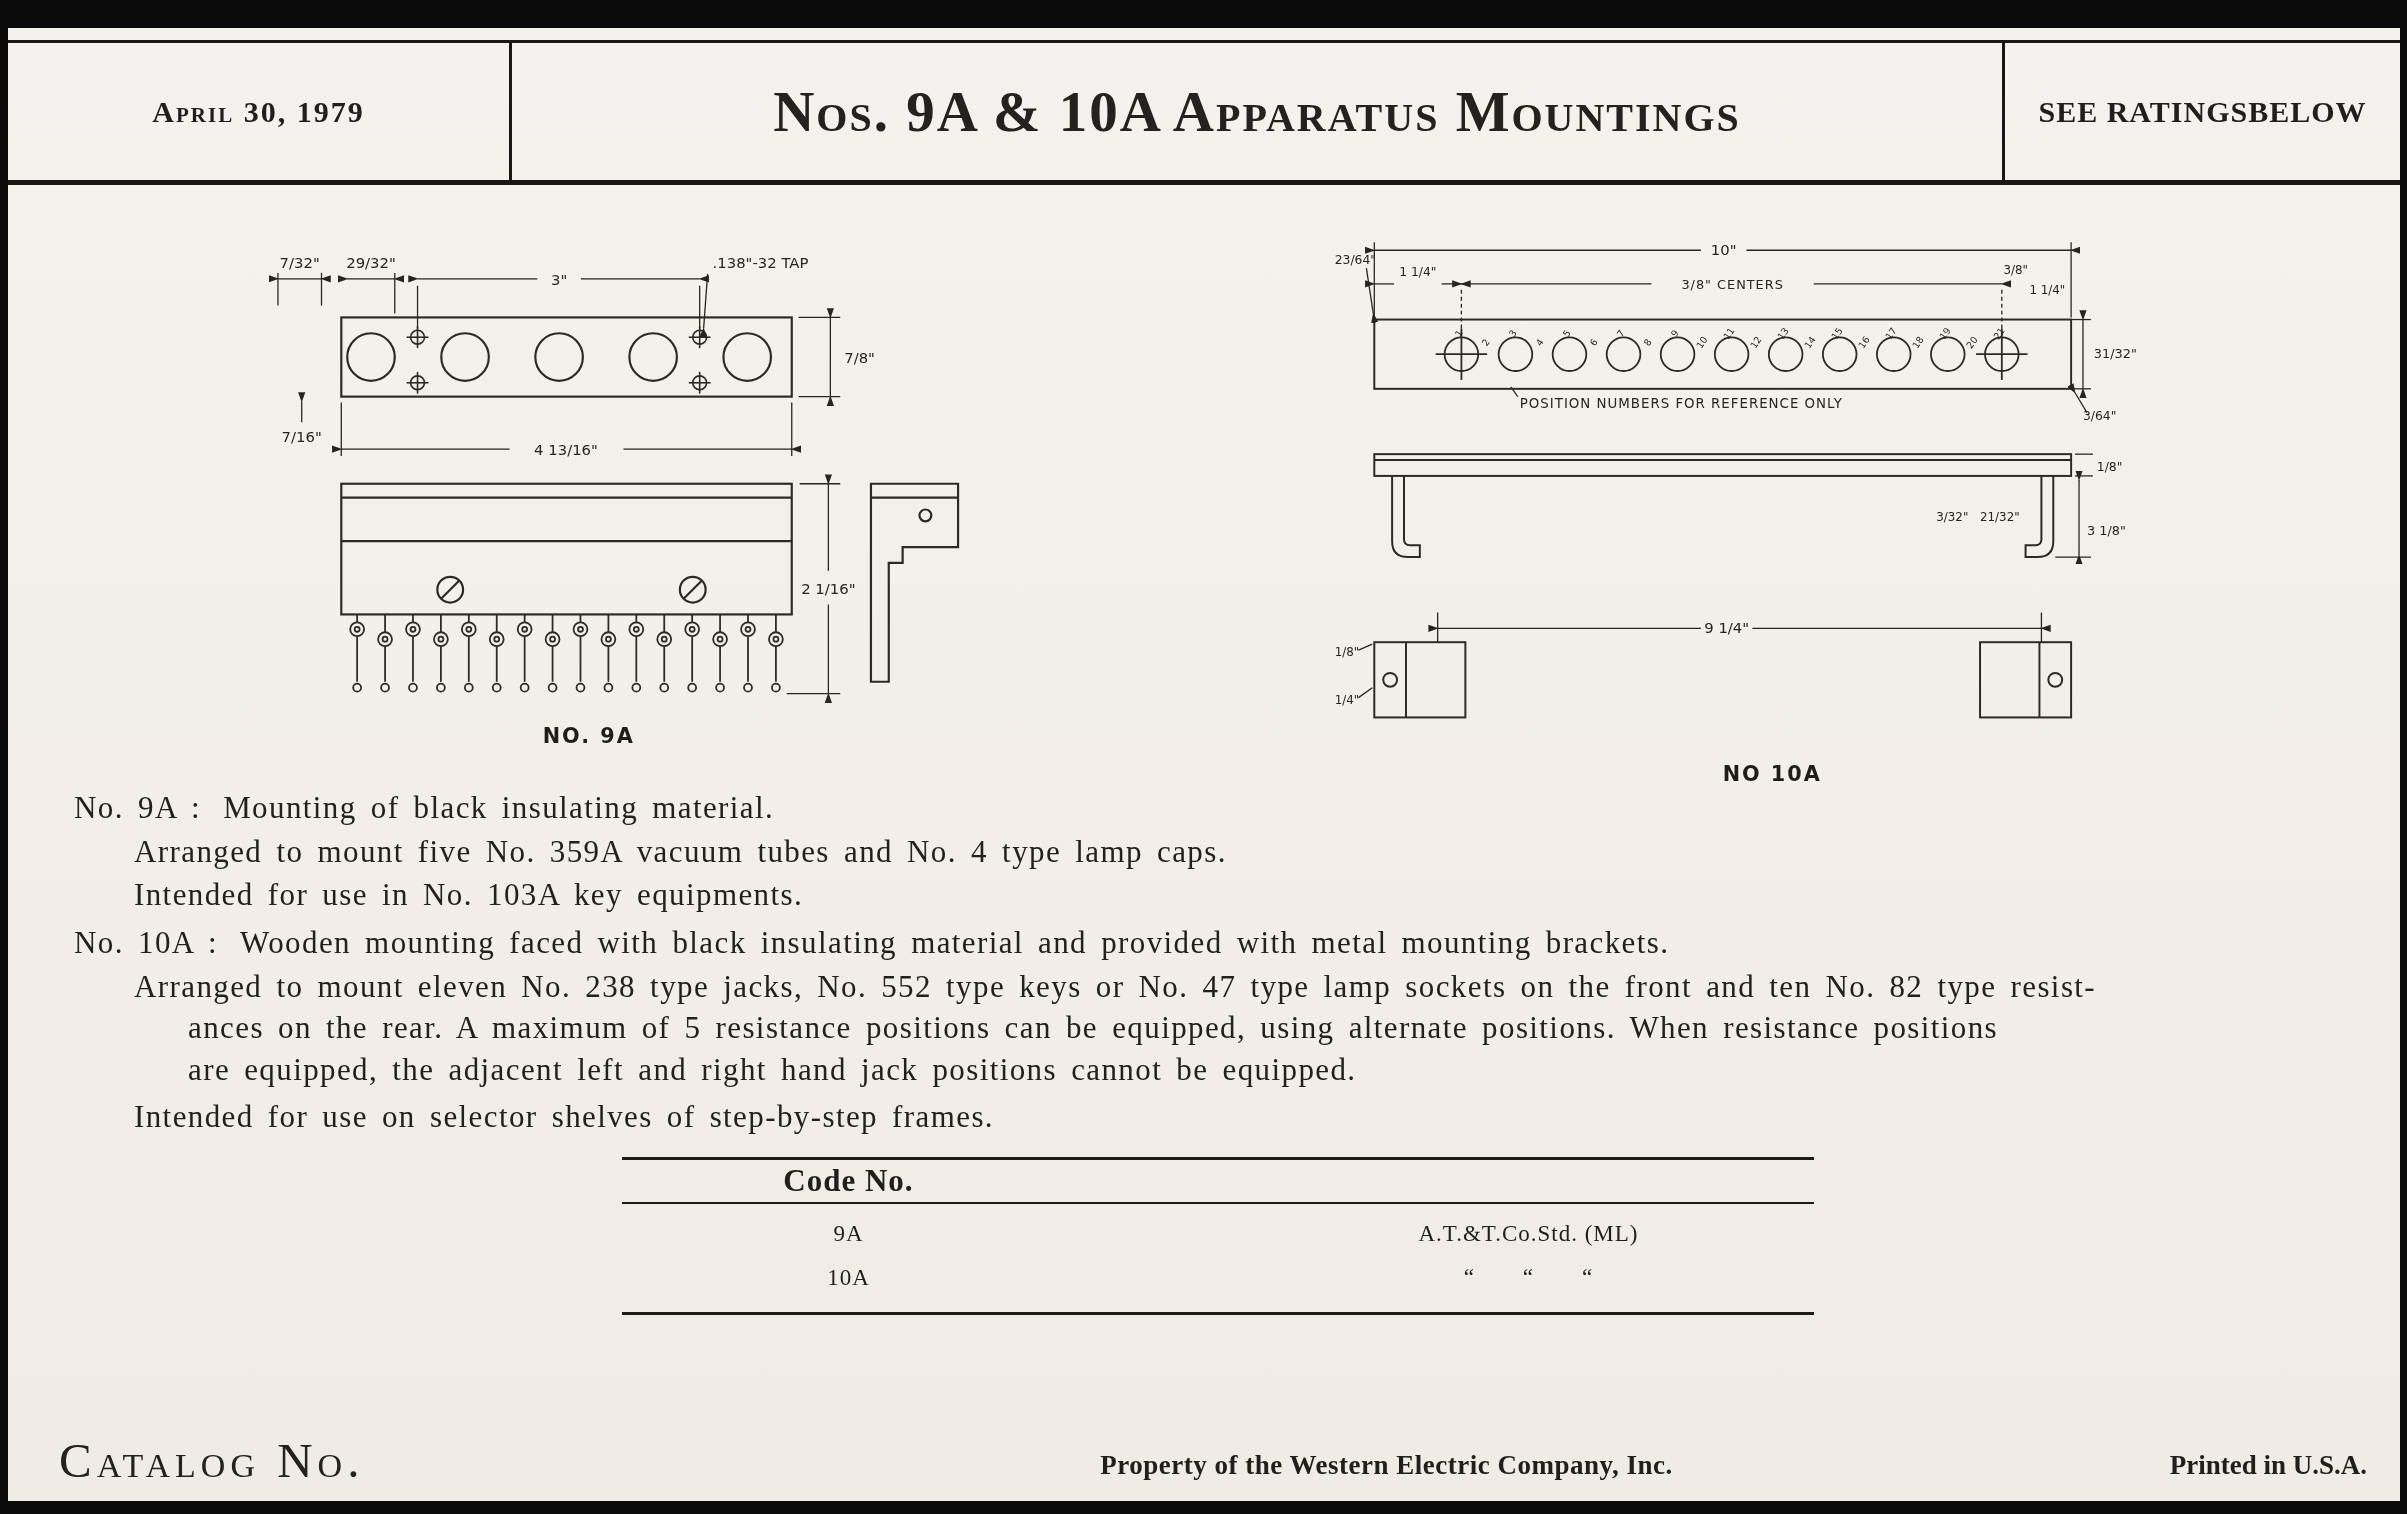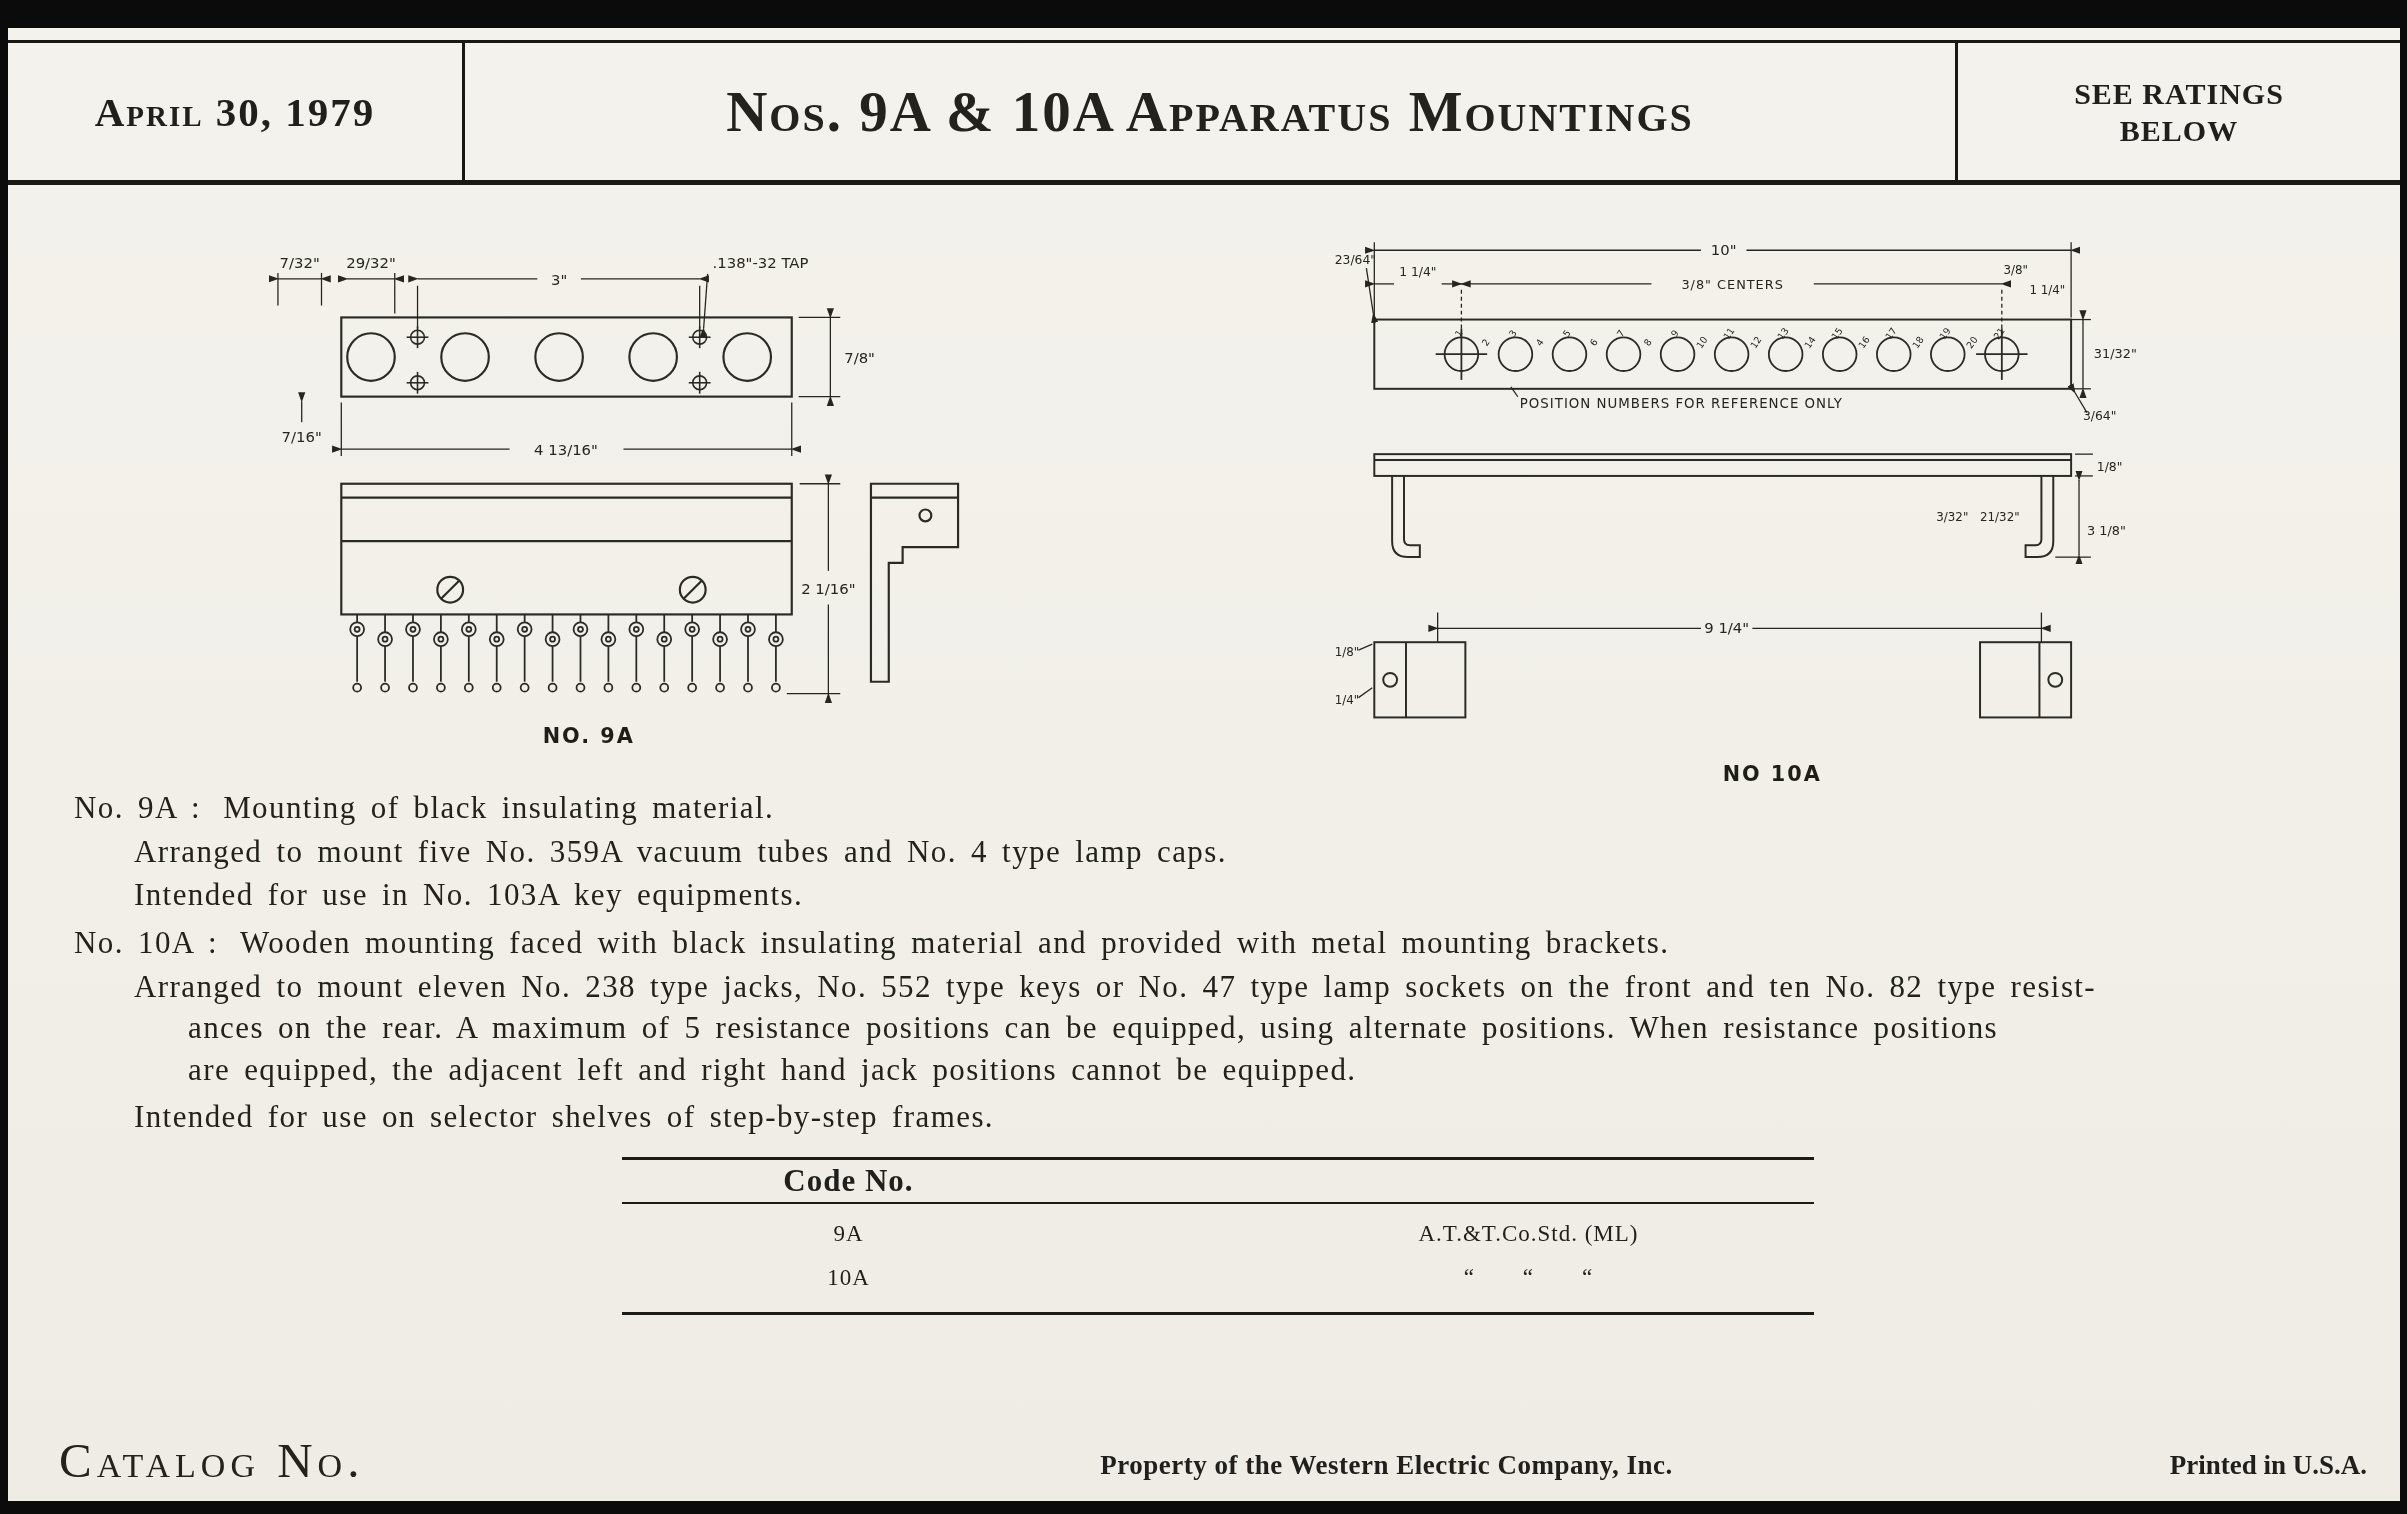--- a/index.html
+++ b/index.html
@@ -4,25 +4,25 @@
 <style>
   *{margin:0;padding:0;box-sizing:border-box}
   html,body{width:2408px;height:1515px;background:#0b0b0b;overflow:hidden;
     font-family:"Liberation Serif",serif;color:#201f1b}
   .paper{position:absolute;left:8px;top:28px;width:2392px;height:1473px;
     background:linear-gradient(180deg,#f4f2ec 0%,#f1efe8 55%,#eeece5 100%)}
   
   .masthead{position:absolute;left:0;top:12px;width:100%;height:145px;
     border-top:3px solid #191813;border-bottom:5px solid #191813;display:flex}
   .m-cell{display:flex;align-items:center;justify-content:center}
-  .m-date{width:457px;border-right:3px solid #191813;font-size:41px;font-weight:700;
+  .m-date{width:504px;border-right:3px solid #191813;font-size:30px;font-weight:700;
     letter-spacing:2px;font-variant:small-caps}
   .m-title{width:1493px;border-right:3px solid #191813;font-variant:small-caps;
     font-size:57px;font-weight:700;letter-spacing:2px;color:#23221c}
-  .m-ratings{flex:1;flex-direction:column;justify-content:center;font-size:30px;font-weight:700;
+  .m-ratings{flex:1;flex-direction:row;justify-content:center;font-size:30px;font-weight:700;
     line-height:37px;letter-spacing:1px;text-align:center}
   
   .fig{position:absolute}
   #fig9a{left:165px;top:119px}
   #fig10a{left:1299px;top:119px}
   .fig-caption{font-family:"DejaVu Sans",sans-serif;font-weight:bold;font-size:21px;
     letter-spacing:2px;fill:#1e1d18}
   .dimtxt{font-family:"DejaVu Sans",sans-serif;fill:#26251f}
   
   .bodyline{position:absolute;font-size:31px;letter-spacing:1.4px;word-spacing:5px;

